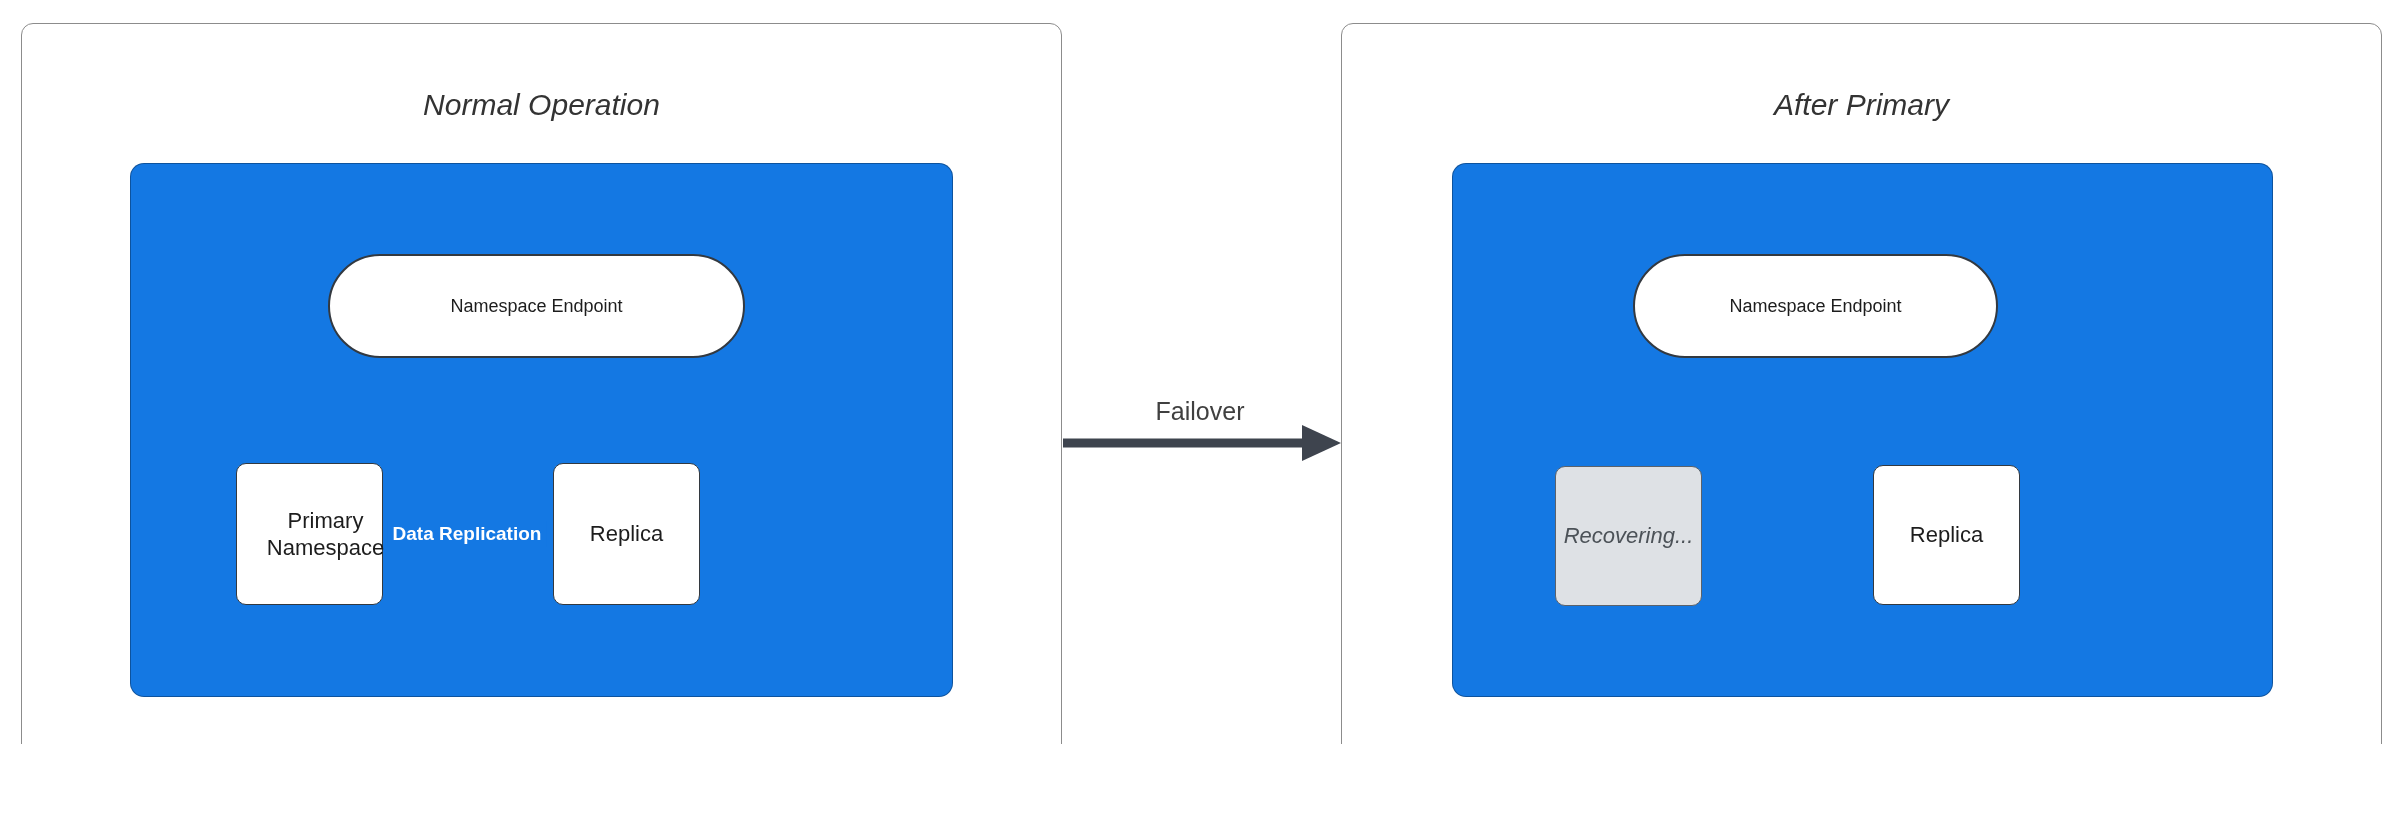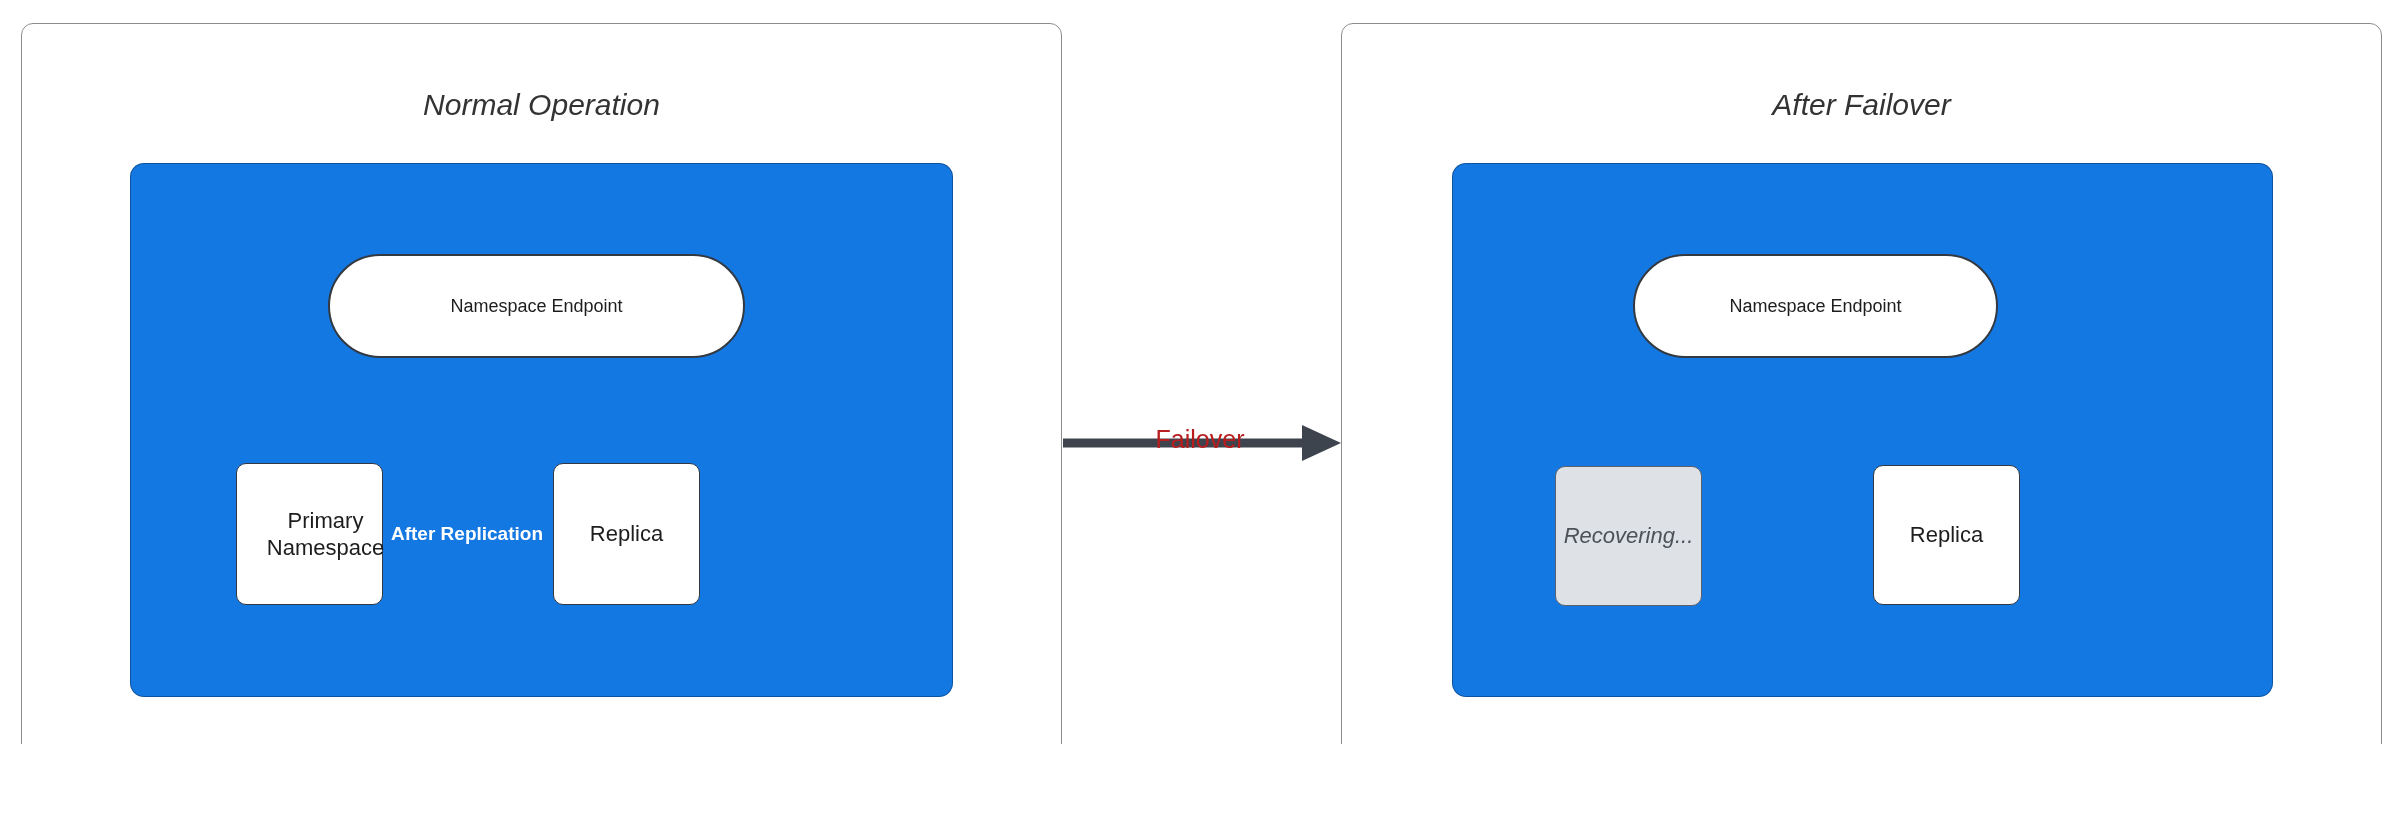--- a/index.html
+++ b/index.html
@@ -100,24 +100,23 @@
     background:var(--cluster-blue);
     color:var(--edge-label-text);
     font-size:19px;font-weight:bold;
     padding:2px 5px;
     white-space:nowrap;
   }
   .failover-label{
     position:absolute;
     left:1200px;top:411px;
     transform:translate(-50%,-50%);
-    color:#b91c1c;
+    color:#404040;
     font-size:25px;
     white-space:nowrap;
-    margin-top:28px;
   }
 </style>
 </head>
 <body>
 
 <div class="canvas">
 
   <svg class="edges" viewBox="0 0 2407 828" xmlns="http://www.w3.org/2000/svg">
 
     <path d="M537 358 L537 405 Q537 413 529 413 L344 413 Q336 413 336 421 L336 444" stroke-width="5"></path>
@@ -139,26 +138,26 @@
 
   <div class="pill left">
     <span>Namespace Endpoint</span>
   </div>
   <div class="node primary">
     <span>Primary Namespace</span>
   </div>
   <div class="node replica-l">
     <span>Replica</span>
   </div>
-  <div class="edge-label">After Replication</div>
+  <div class="edge-label">Data Replication</div>
 
   <div class="failover-label">Failover</div>
 
   <section class="panel right"></section>
-  <div class="panel-title right">After Failover</div>
+  <div class="panel-title right">After Primary</div>
   <div class="cluster right"></div>
 
   <div class="pill right">
     <span>Namespace Endpoint</span>
   </div>
   <div class="node recovering">
     <span>Recovering...</span>
   </div>
   <div class="node replica-r">
     <span>Replica</span>

